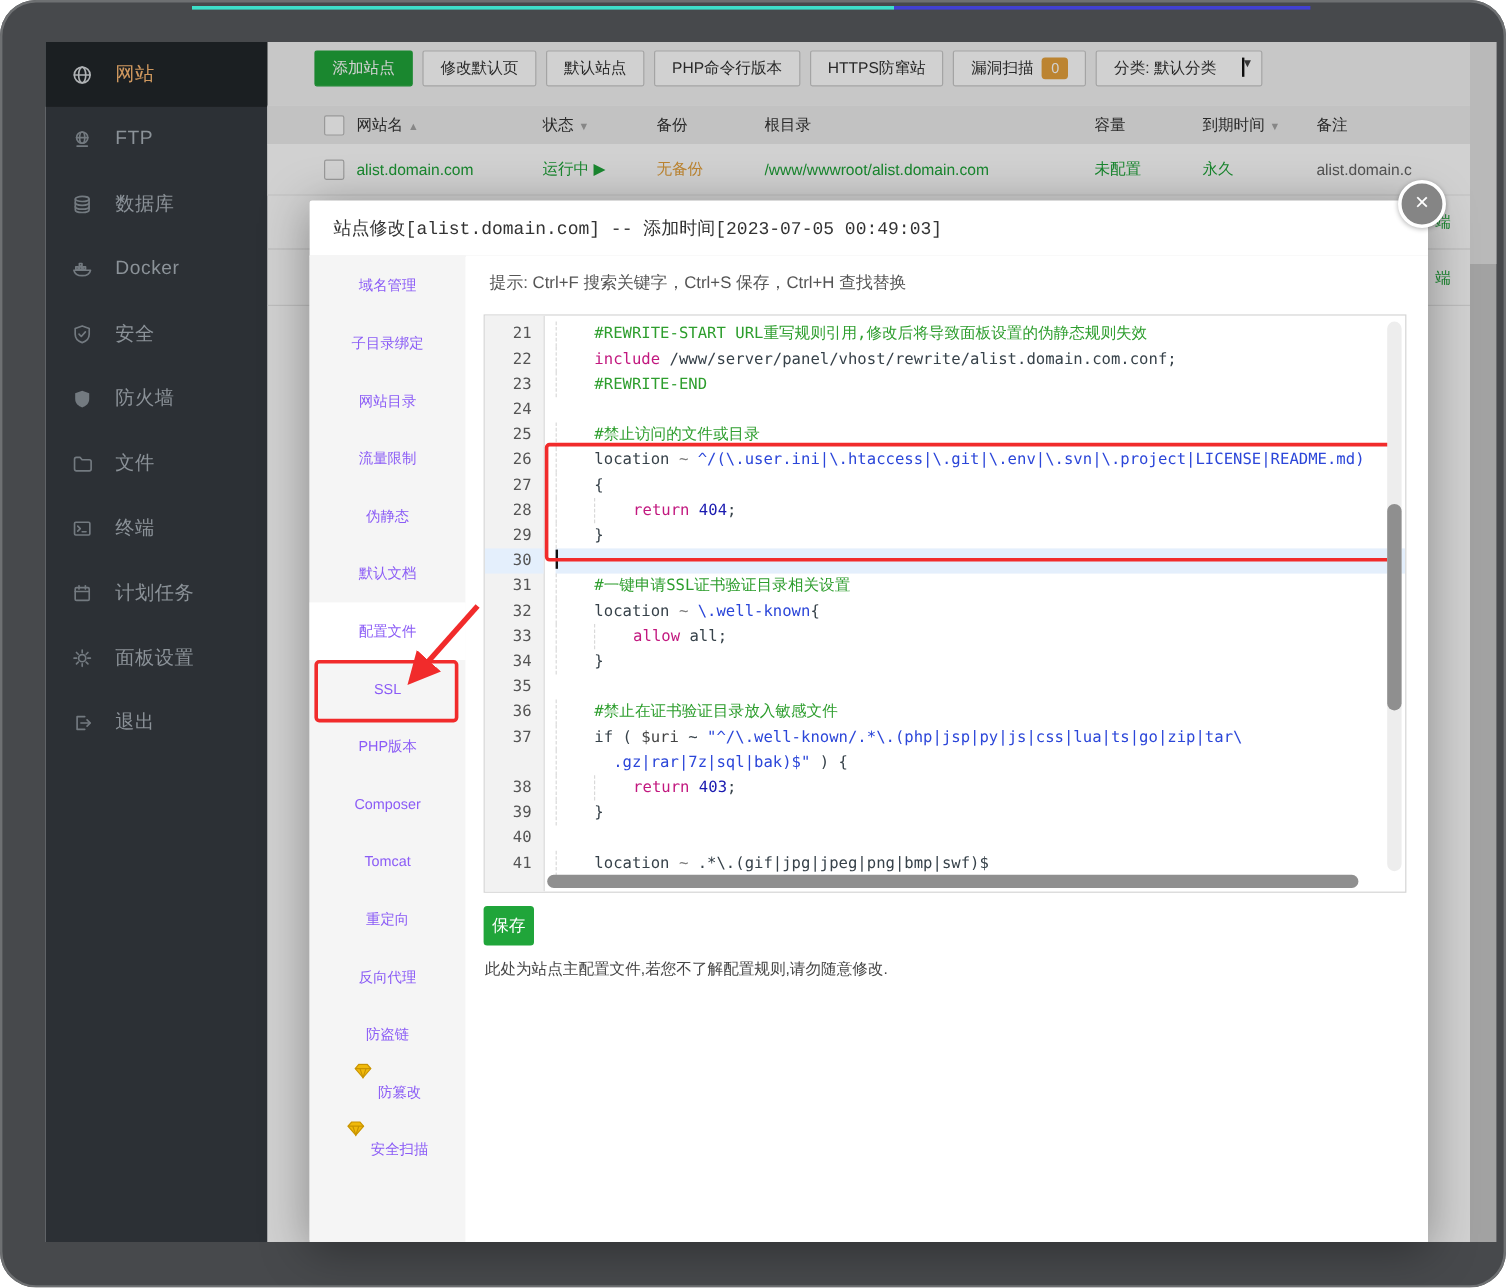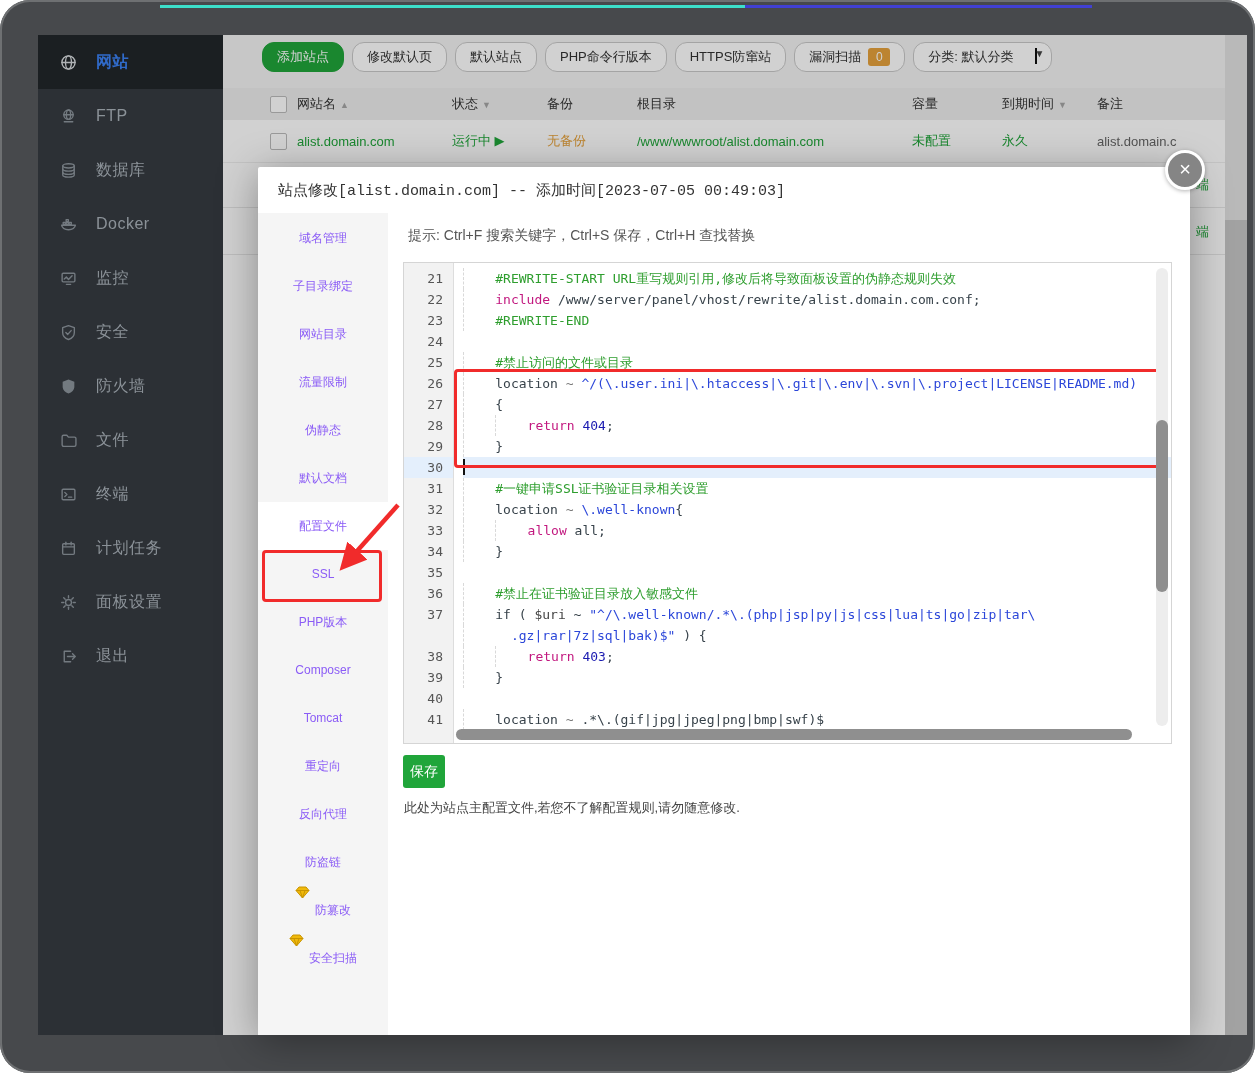--- a/index.html
+++ b/index.html
@@ -5,29 +5,29 @@
   html,body{margin:0;padding:0;background:#fff;}
   body{font-family:"Liberation Sans","DejaVu Sans",sans-serif;}
   .frame{position:relative;width:1255px;height:1073px;background:#47494c;border-radius:30px;overflow:hidden;box-shadow:inset 0 0 0 2px #6e7072;}
   .accent{position:absolute;height:3px;top:5px;}
   .accent-teal{left:160px;width:585px;background:#3ddfca;}
   .accent-blue{left:745px;width:347px;background:#4140d2;}
   .viewport{position:absolute;left:38px;top:35px;width:1187px;height:1000px;background:#f2f2f2;overflow:visible;}
   
   .sidebar{position:absolute;left:0;top:0;width:185px;height:100%;background:#363b41;z-index:1;}
   .side-item{height:54px;display:flex;align-items:center;padding-left:22px;color:#aab2ba;font-size:16px;cursor:pointer;}
-  .side-item.active{background:#22262a;color:#3b82f6;font-weight:bold;}
+  .side-item.active{background:#22262a;color:#fdba74;}
   .sicon{width:20px;height:18px;margin-right:16px;color:#8d959d;display:inline-flex;align-items:center;}
   .side-item.active .sicon{color:#d6dadd;}
   .slabel{letter-spacing:.5px;}
   
   .main{position:absolute;left:185px;top:0;right:0;bottom:0;background:#f3f3f3;z-index:1;}
   .content-white{position:absolute;left:0;top:53px;right:0;bottom:0;background:#fff;}
   .toolbar{position:absolute;left:39px;top:7px;display:flex;gap:8px;}
-  .tb{height:30px;padding:0 14px;background:#fff;border:1px solid #c9c9c9;border-radius:12px;font-size:13px;color:#333;display:inline-flex;align-items:center;gap:7px;cursor:pointer;font-family:inherit;}
+  .tb{height:30px;padding:0 14px;background:#fff;border:1px solid #c9c9c9;border-radius:2px;font-size:13px;color:#333;display:inline-flex;align-items:center;gap:7px;cursor:pointer;font-family:inherit;}
   .tb.primary{background:#20a53a;border-color:#20a53a;color:#fff;}
   .tb .badge{background:#e6a23c;color:#fff;border-radius:3px;min-width:18px;height:18px;line-height:18px;text-align:center;font-size:12px;padding:0 2px;}
   .tb .caret{font-size:10px;color:#444;margin-left:14px;}
   .thead{position:absolute;left:0;top:53px;right:0;height:32px;background:#ededed;border-bottom:1px solid #ddd;display:flex;align-items:center;font-size:13px;color:#333;}
   .trow{position:absolute;left:0;top:85px;right:0;height:42px;background:#fff;border-bottom:1px solid #eee;display:flex;align-items:center;font-size:13px;}
   .cell{flex:none;overflow:hidden;white-space:nowrap;}
   .cb{width:15px;height:15px;border:1px solid #bbb;border-radius:2px;background:#fff;margin-left:47px;margin-right:10px;flex:none;cursor:pointer;}
   .sortg{font-size:9px;color:#a5a5a5;margin-left:4px;}
   .c-green{color:#20a53a;cursor:pointer;}
   .c-orange{color:#e6a23c;cursor:pointer;}
@@ -122,30 +122,20 @@
           <span class="sicon">
             <svg width="17" height="17" viewBox="0 0 16 16" fill="none" stroke="currentColor" stroke-width="1.3" stroke-linecap="round" stroke-linejoin="round">
               <path d="M1.5 8.7h13c-.5 2.6-2.6 4.2-6.5 4.2s-6-1.6-6.5-4.2z"></path>
               <rect x="3" y="6" width="2" height="2"></rect>
               <rect x="5.8" y="6" width="2" height="2"></rect>
               <rect x="8.6" y="6" width="2" height="2"></rect>
               <rect x="5.8" y="3.4" width="2" height="2"></rect>
             </svg>
           </span>
           <span class="slabel">Docker</span>
-        </div>
-        <div class="side-item">
-          <span class="sicon">
-            <svg width="17" height="17" viewBox="0 0 16 16" fill="none" stroke="currentColor" stroke-width="1.3" stroke-linecap="round" stroke-linejoin="round">
-              <rect x="2" y="3" width="12" height="8.2" rx="1"></rect>
-              <polyline points="4,8.4 6,6.6 8,9 11.4,5.4"></polyline>
-              <line x1="6" y1="13.5" x2="10" y2="13.5"></line>
-            </svg>
-          </span>
-          <span class="slabel">监控</span>
         </div>
         <div class="side-item">
           <span class="sicon">
             <svg width="17" height="17" viewBox="0 0 16 16" fill="none" stroke="currentColor" stroke-width="1.3" stroke-linecap="round" stroke-linejoin="round">
               <path d="M8 1.5l5.5 2v4.5c0 3.5-2.5 5.6-5.5 6.6-3-1-5.5-3.1-5.5-6.6V3.5z"></path>
               <polyline points="5.5,8 7.3,9.8 10.5,6.2"></polyline>
             </svg>
           </span>
           <span class="slabel">安全</span>
         </div>

